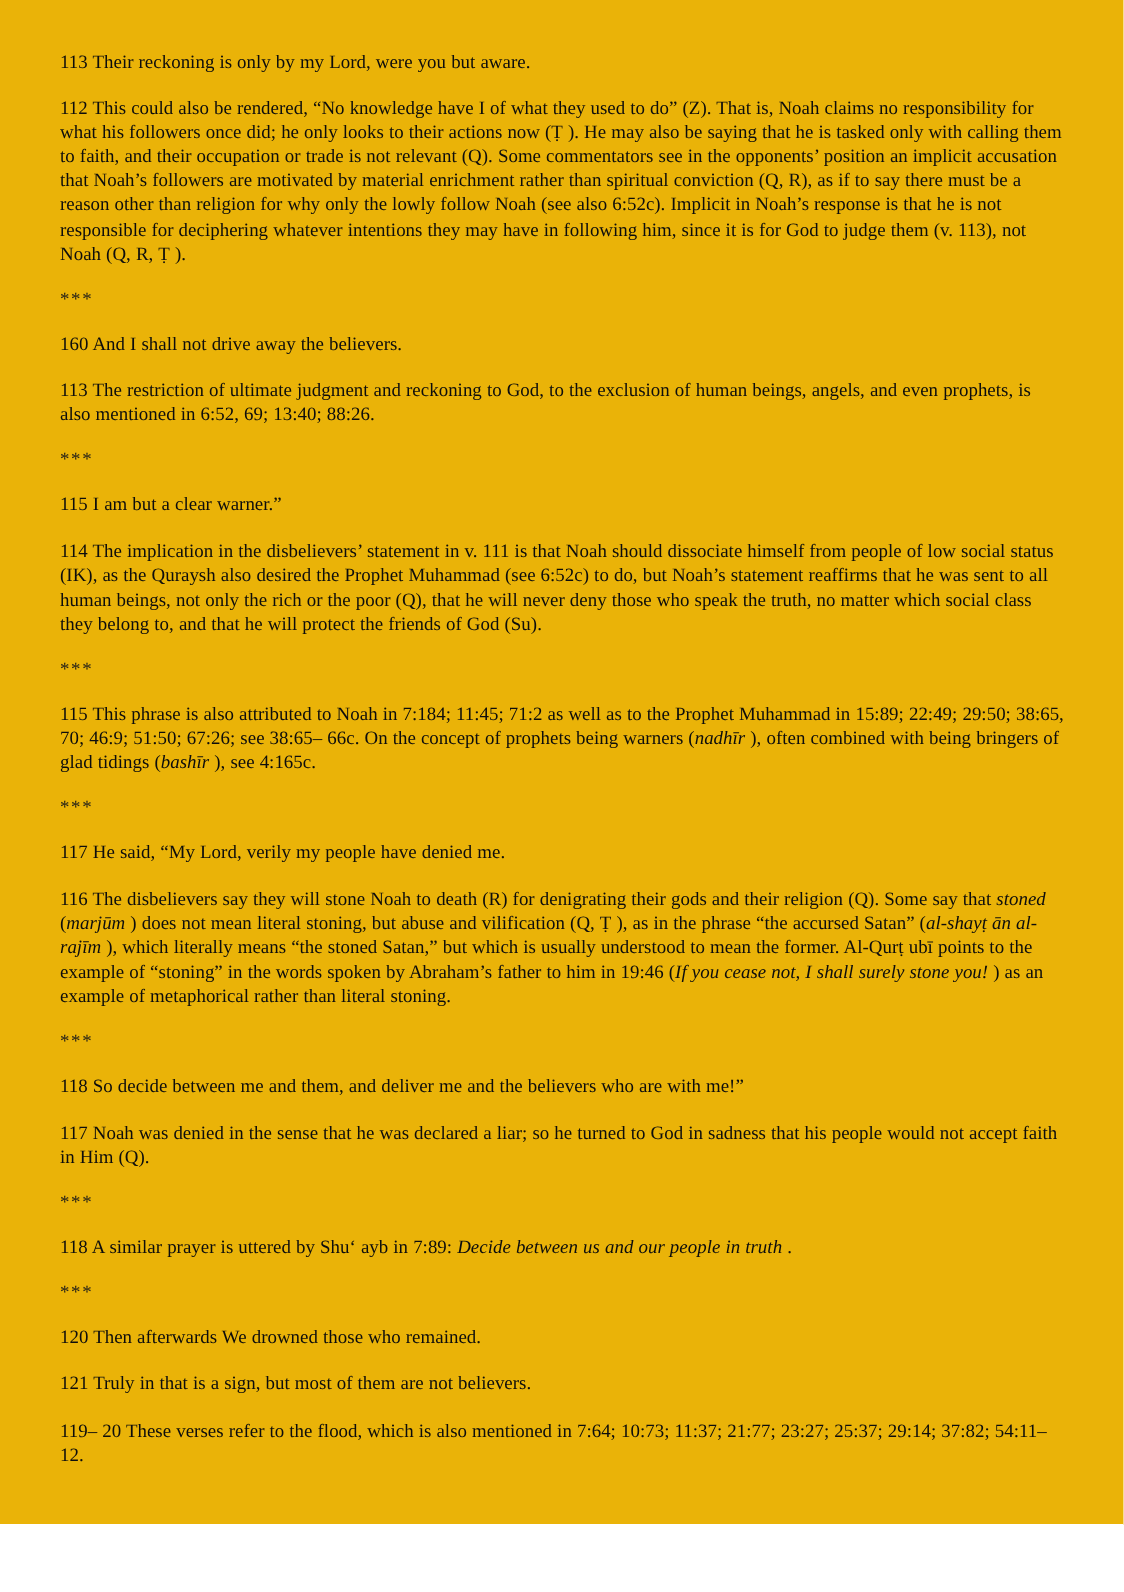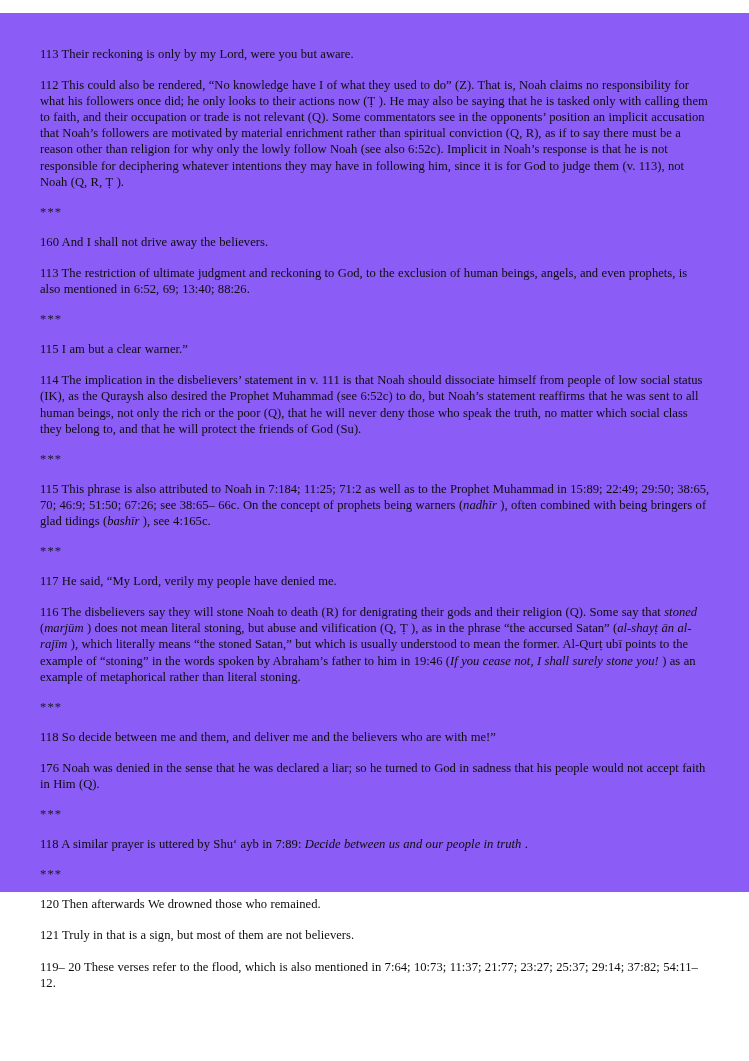--- a/index.html
+++ b/index.html
@@ -10,25 +10,24 @@
   body {
     width: 749px;
     height: 1061px;
     font-family: "Liberation Serif", "DejaVu Serif", serif;
     color: #0d0d0d;
     overflow: hidden;
   }
   .page {
     position: relative;
     width: 749px;
-    height: 879px;
+    height: 1016px;
     box-sizing: border-box;
     padding: 33px 39px 0 40px;
-    background: #8b5cf6;
-    margin-top: 13px;
+    background: #eab308;
   }
   .block {
     font-size: 12.6px;
     line-height: 16.1px;
     text-align: left;
     margin: 0 0 14px 0;
     letter-spacing: 0.02px;
     word-spacing: 0.2px;
   }
   .verse {
@@ -53,27 +52,27 @@
   <div id="content">
       <div class="block verse">113 Their reckoning is only by my Lord, were you but aware.</div>
       <div class="block commentary">112     This could also be rendered, “No knowledge have I of what they used to do” (Z). That is, Noah claims no responsibility for what his followers once did; he only looks to their actions now (Ṭ ). He may also be saying that he is tasked only with calling them to faith, and their occupation or trade is not relevant (Q). Some commentators see in the opponents’ position an implicit accusation that Noah’s followers are motivated by material enrichment rather than spiritual conviction (Q, R), as if to say there must be a reason other than religion for why only the lowly follow Noah (see also 6:52c). Implicit in Noah’s response is that he is not responsible for deciphering whatever intentions they may have in following him, since it is for God to judge them (v. 113), not Noah (Q, R, Ṭ ).</div>
       <div class="divider">***</div>
       <div class="block verse">160 And I shall not drive away the believers.</div>
       <div class="block commentary">113     The restriction of ultimate judgment and reckoning to God, to the exclusion of human beings, angels, and even prophets, is also mentioned in 6:52, 69; 13:40; 88:26.</div>
       <div class="divider">***</div>
       <div class="block verse">115 I am but a clear warner.”</div>
       <div class="block commentary">114     The implication in the disbelievers’ statement in v. 111 is that Noah should dissociate himself from people of low social status (IK), as the Quraysh also desired the Prophet Muhammad (see 6:52c) to do, but Noah’s statement reaffirms that he was sent to all human beings, not only the rich or the poor (Q), that he will never deny those who speak the truth, no matter which social class they belong to, and that he will protect the friends of God (Su).</div>
       <div class="divider">***</div>
-      <div class="block commentary"><span>115     This phrase is also attributed to Noah in 7:184; 11:25; 71:2 as well as to the Prophet Muhammad in 15:89; 22:49; 29:50; 38:65, 70; 46:9; 51:50; 67:26; see 38:65– 66c. On the concept of prophets being warners (</span><i>nadhīr</i><span> ), often combined with being bringers of glad tidings (</span><i>bashīr</i><span> ), see 4:165c.</span></div>
+      <div class="block commentary"><span>115     This phrase is also attributed to Noah in 7:184; 11:45; 71:2 as well as to the Prophet Muhammad in 15:89; 22:49; 29:50; 38:65, 70; 46:9; 51:50; 67:26; see 38:65– 66c. On the concept of prophets being warners (</span><i>nadhīr</i><span> ), often combined with being bringers of glad tidings (</span><i>bashīr</i><span> ), see 4:165c.</span></div>
       <div class="divider">***</div>
       <div class="block verse">117 He said, “My Lord, verily my people have denied me.</div>
       <div class="block commentary"><span>116     The disbelievers say they will stone Noah to death (R) for denigrating their gods and their religion (Q). Some say that </span><i>stoned</i><span> (</span><i>marjūm</i><span> ) does not mean literal stoning, but abuse and vilification (Q, Ṭ ), as in the phrase “the accursed Satan” (</span><i>al-shayṭ ān al-rajīm</i><span> ), which literally means “the stoned Satan,” but which is usually understood to mean the former. Al-Qurṭ ubī points to the example of “stoning” in the words spoken by Abraham’s father to him in 19:46 (</span><i>If you cease not, I shall surely stone you!</i><span> ) as an example of metaphorical rather than literal stoning.</span></div>
       <div class="divider">***</div>
       <div class="block verse">118 So decide between me and them, and deliver me and the believers who are with me!”</div>
-      <div class="block commentary">176     Noah was denied in the sense that he was declared a liar; so he turned to God in sadness that his people would not accept faith in Him (Q).</div>
+      <div class="block commentary">117     Noah was denied in the sense that he was declared a liar; so he turned to God in sadness that his people would not accept faith in Him (Q).</div>
       <div class="divider">***</div>
       <div class="block commentary"><span>118     A similar prayer is uttered by Shuʻ ayb in 7:89: </span><i>Decide between us and our people in truth</i><span> .</span></div>
       <div class="divider">***</div>
       <div class="block verse">120 Then afterwards We drowned those who remained.</div>
       <div class="block verse">121 Truly in that is a sign, but most of them are not believers.</div>
       <div class="block commentary">119– 20     These verses refer to the flood, which is also mentioned in 7:64; 10:73; 11:37; 21:77; 23:27; 25:37; 29:14; 37:82; 54:11– 12.</div>
     </div>
 </div>
 
 </body></html>

